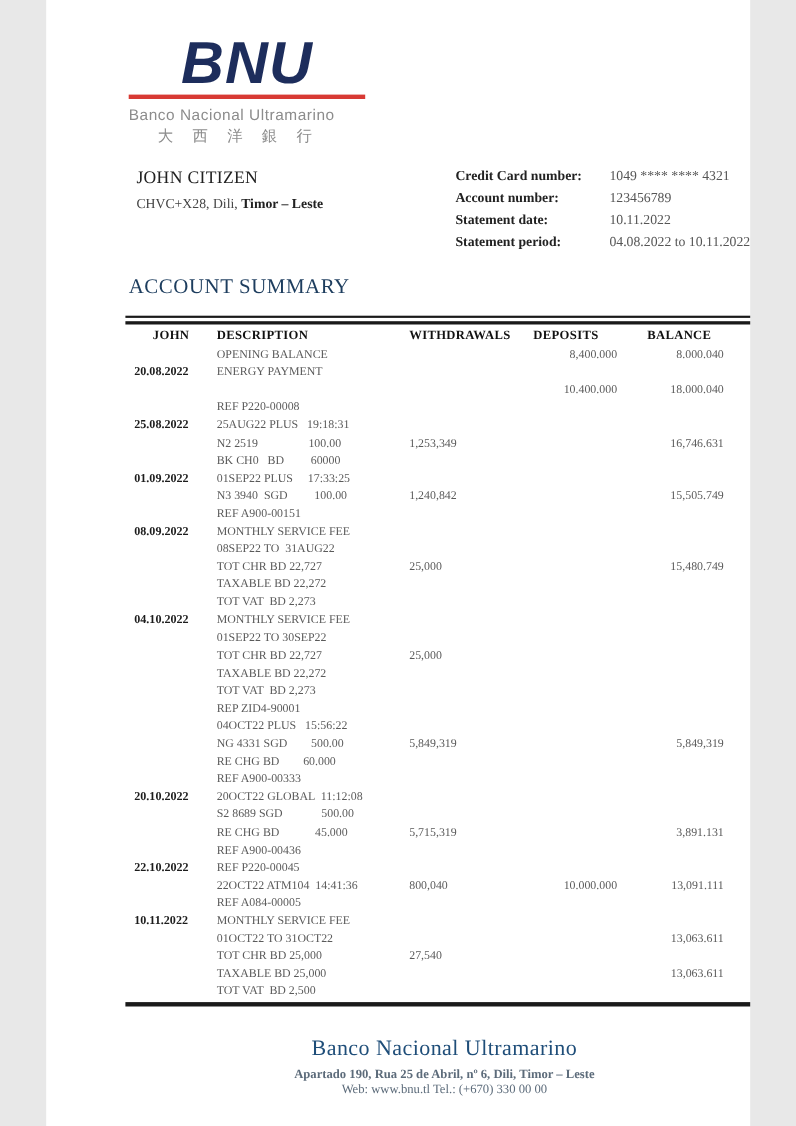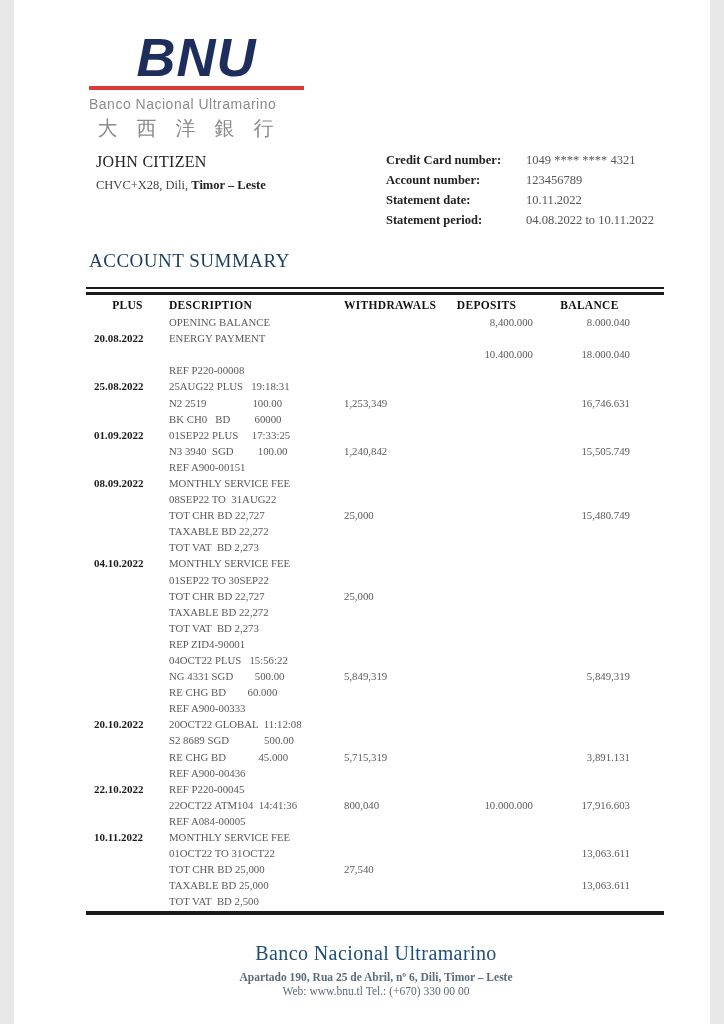--- a/index.html
+++ b/index.html
@@ -1,39 +1,39 @@
 <!DOCTYPE html>
 <html><head>
 <meta charset="utf-8">
 <style>
   html,body{margin:0;padding:0;background:#e8e8e8;}
   .page{
     position:relative;
-    width:696px;height:1024px;
+    width:640px;height:1024px;
     margin:0 auto;
     background:#ffffff;
     font-family:"Liberation Serif", serif;
     overflow:hidden;
   }
   
   .logo{position:absolute;left:75px;top:30px;width:260px;}
   .logo-text{
     font-family:"Liberation Sans", sans-serif;
     font-weight:bold;font-style:italic;
     font-size:54px;line-height:54px;
     color:#1d2d5c;letter-spacing:1px;
     text-align:center;width:215px;
   }
   .logo-rule{width:215px;height:4px;background:#d83a34;margin-top:2px;}
   .logo-sub{
     font-family:"Liberation Sans", sans-serif;
     font-size:14px;color:#8c8c8c;margin-top:6px;letter-spacing:0.5px;
   }
   .logo-cn{
-    font-size:20px;color:#8c8c8c;margin-top:3px;letter-spacing:7px;
+    font-size:14px;color:#8c8c8c;margin-top:3px;letter-spacing:7px;
     text-align:center;width:200px;
   }
   
   .customer{position:absolute;left:82px;top:153px;}
   .customer-name{font-size:16px;color:#222;letter-spacing:0.3px;}
   .customer-addr{font-size:12.5px;color:#444;margin-top:7px;}
   .customer-addr b{color:#222;}
   .meta{position:absolute;left:372px;top:153px;width:280px;}
   .meta-row{display:flex;margin-bottom:5px;}
   .meta-label{width:140px;font-weight:bold;font-size:12.5px;color:#222;}
@@ -121,21 +121,21 @@
     <table class="summary">
       <colgroup>
         <col class="c-date">
           <col class="c-desc">
           <col class="c-wdr">
           <col class="c-dep">
           <col class="c-bal">
       </colgroup>
       <thead>
         <tr>
-          <th class="h-date">PLUS</th>
+          <th class="h-date">JOHN</th>
           <th class="h-desc">DESCRIPTION</th>
           <th class="h-wdr">WITHDRAWALS</th>
           <th class="h-dep">DEPOSITS</th>
           <th class="h-bal">BALANCE</th>
         </tr>
       </thead>
       <tbody id="summary-body">
           <tr>
             <td class="t-date"></td>
             <td class="t-desc">OPENING BALANCE</td>
@@ -344,21 +344,21 @@
             <td class="t-desc">REF P220-00045</td>
             <td class="t-wdr"></td>
             <td class="t-dep"></td>
             <td class="t-bal"></td>
           </tr>
           <tr>
             <td class="t-date"></td>
             <td class="t-desc">22OCT22 ATM104  14:41:36</td>
             <td class="t-wdr">800,040</td>
             <td class="t-dep">10.000.000</td>
-            <td class="t-bal">17,916.603</td>
+            <td class="t-bal">13,091.111</td>
           </tr>
           <tr>
             <td class="t-date"></td>
             <td class="t-desc">REF A084-00005</td>
             <td class="t-wdr"></td>
             <td class="t-dep"></td>
             <td class="t-bal"></td>
           </tr>
           <tr>
             <td class="t-date">10.11.2022</td>

